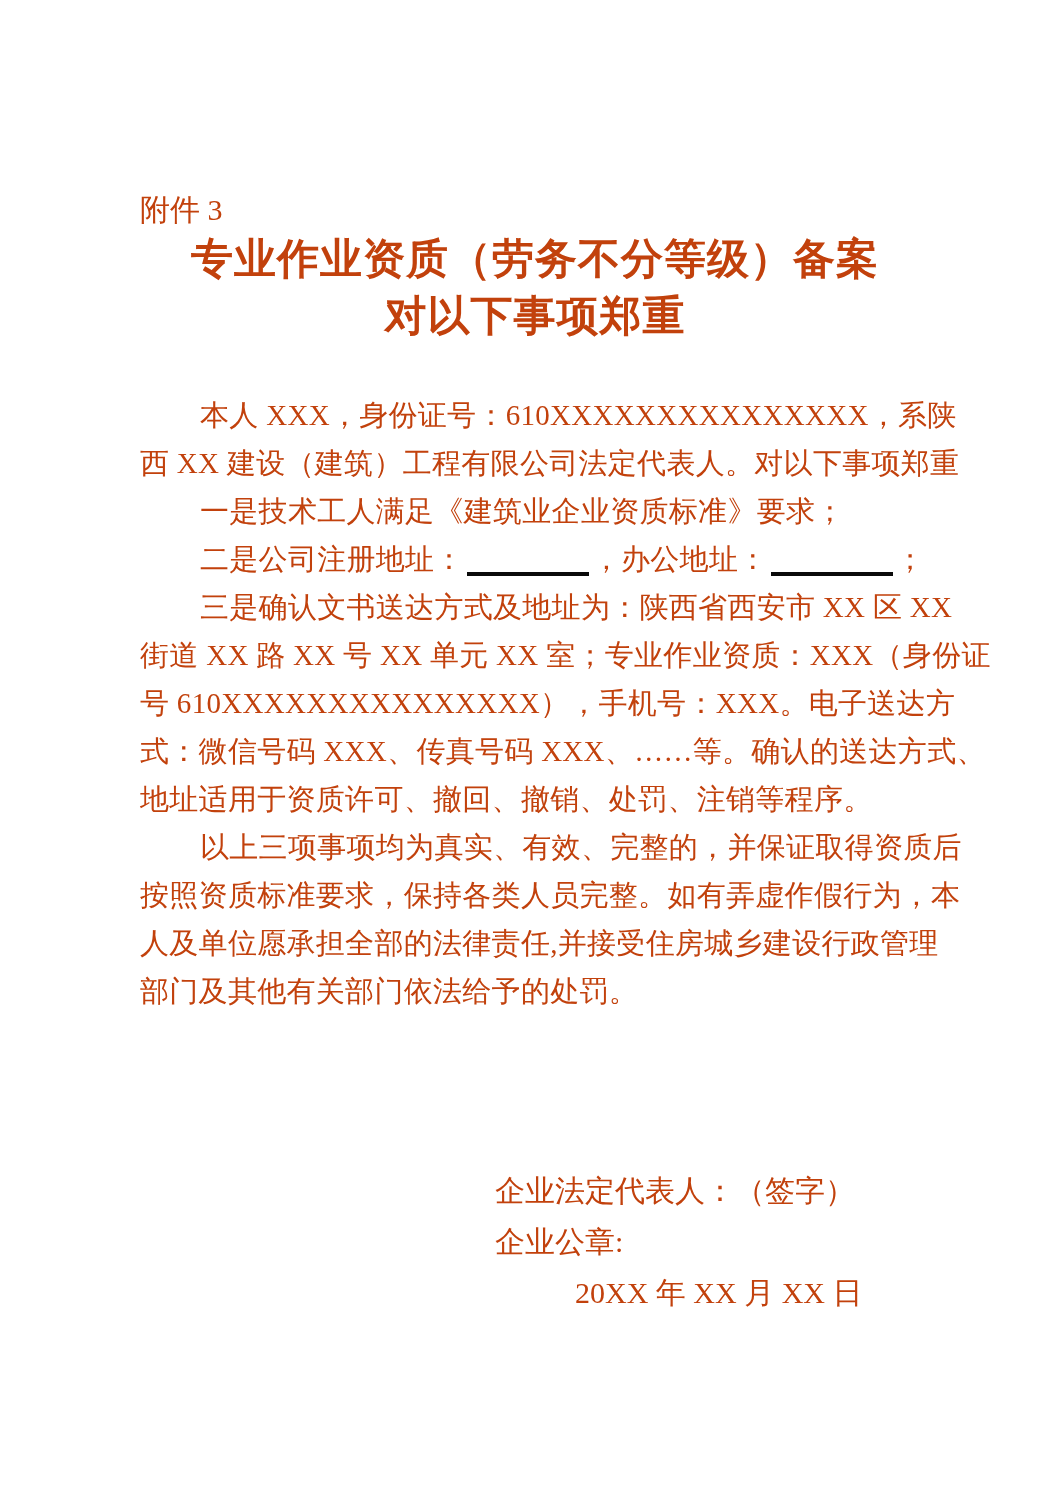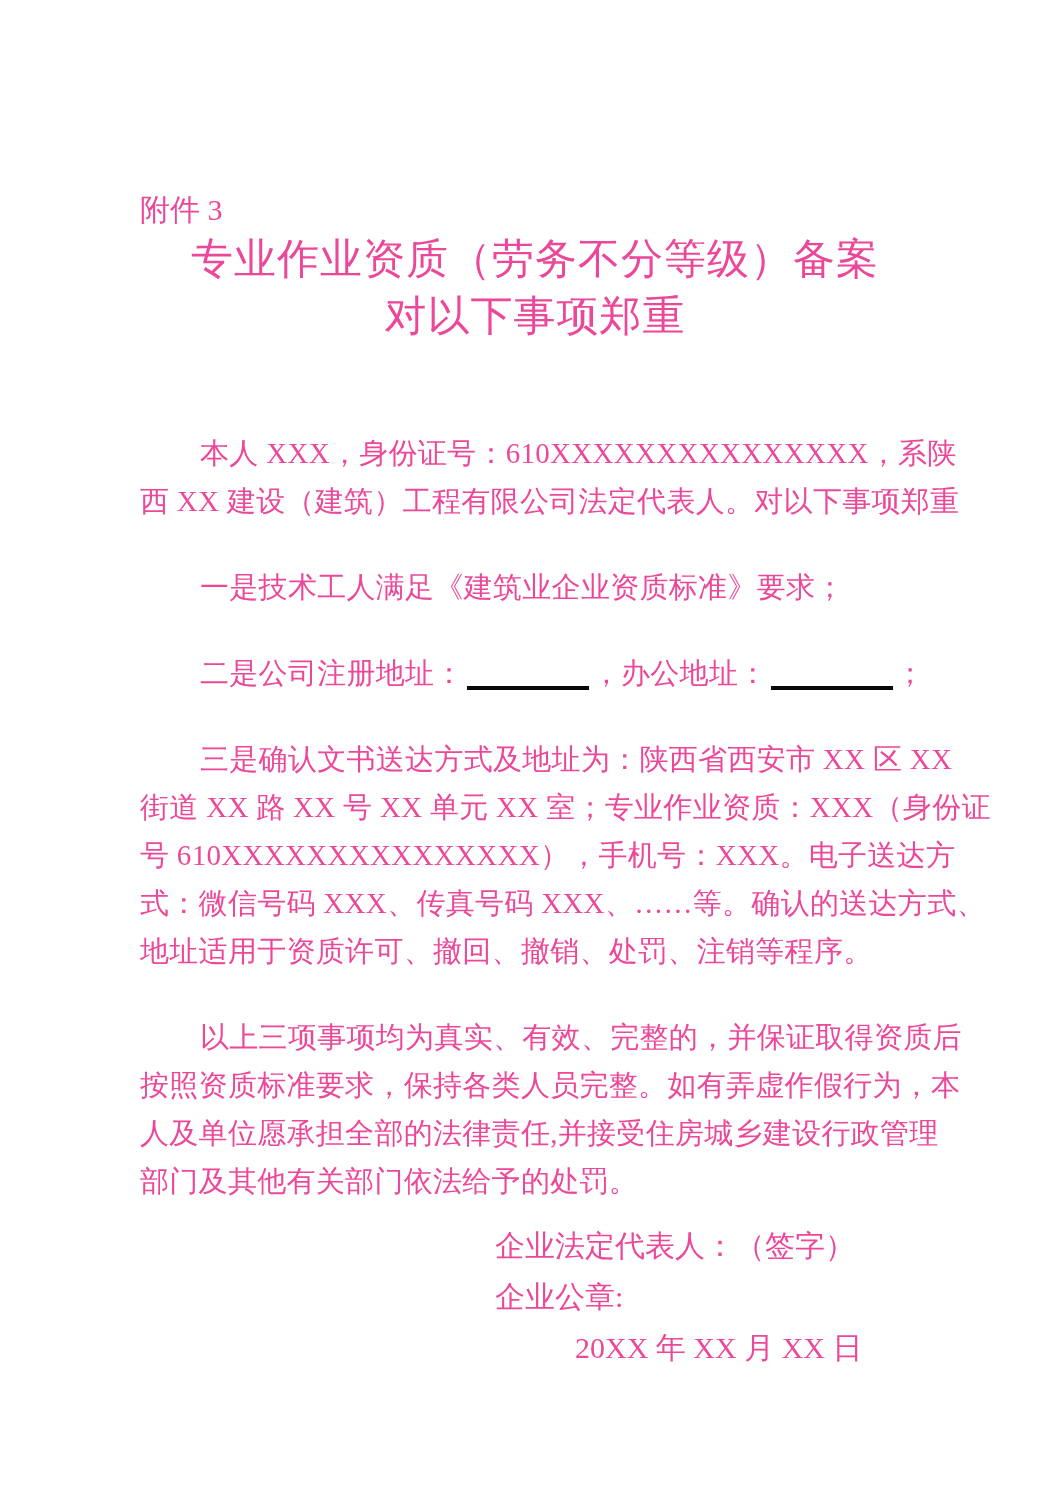--- a/index.html
+++ b/index.html
@@ -7,70 +7,69 @@
     padding: 0;
     background: #ffffff;
   }
   .page {
     position: relative;
     width: 1060px;
     height: 1500px;
     background: #ffffff;
     overflow: hidden;
     font-family: "Liberation Serif", "DejaVu Serif", serif;
-    color: #ec4899;
+    color: #c2410c;
   }
   .attachment-label {
     position: absolute;
     left: 140px;
     top: 190px;
     font-size: 30px;
     line-height: 40px;
     white-space: nowrap;
   }
   .doc-title {
     position: absolute;
     left: 135px;
     top: 231px;
     width: 800px;
     text-align: center;
     font-size: 42px;
-    font-weight: 400;
+    font-weight: 700;
     line-height: 57px;
     letter-spacing: 1px;
   }
   .doc-body {
     position: absolute;
     left: 140px;
     top: 391px;
     width: 800px;
     font-size: 29px;
     line-height: 48px;
     letter-spacing: 0.3px;
   }
   .line {
     height: 48px;
     white-space: nowrap;
   }
   .indent {
     text-indent: 60px;
-    margin-top: 38px;
   }
   .blank {
     display: inline-block;
     width: 122px;
     height: 18px;
     border-bottom: 4px solid #0a0a0a;
     vertical-align: -7px;
     margin: 0 3px;
   }
   .signature-block {
     position: absolute;
     left: 495px;
-    top: 1220px;
+    top: 1165px;
     font-size: 30px;
     line-height: 51px;
     white-space: nowrap;
   }
   .date-line {
     margin-left: 80px;
   }
 </style>
 </head>
 <body>

